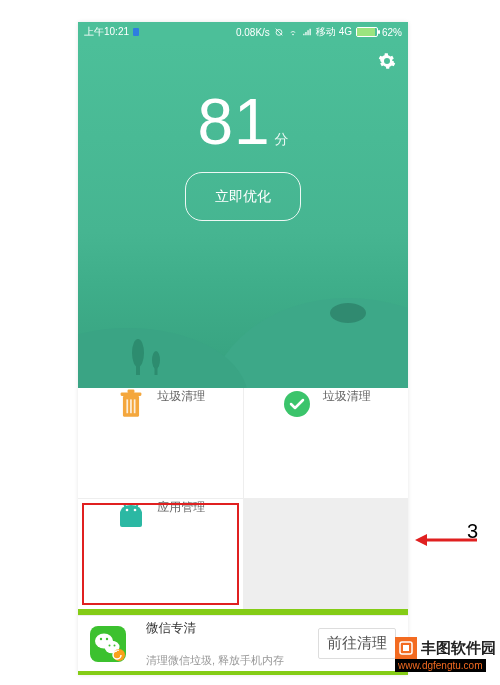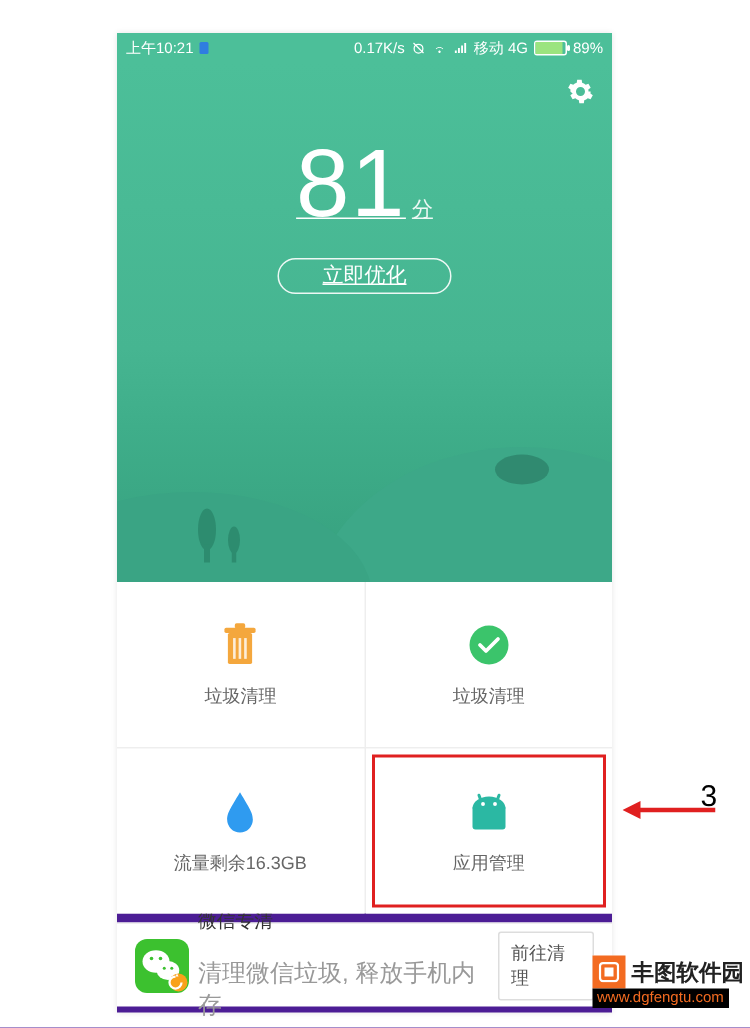--- a/index.html
+++ b/index.html
@@ -10,21 +10,21 @@
     height: 685px;
     position: relative;
     overflow: hidden;
   }
   .outer {
     position: absolute;
     left: 78px;
     top: 22px;
     width: 330px;
     height: 653px;
-    background: #4c1d95;
+    background: #84cc16;
     box-shadow: 0 0 4px rgba(0,0,0,0.1);
   }
   
   .statusbar {
     height: 20px;
     background: #4cbf99;
     color: #fff;
     font-size: 10px;
     display: flex;
     align-items: center;
@@ -52,37 +52,36 @@
     background: #9be47f;
   }
   
   .hero {
     height: 346px;
     background: linear-gradient(to bottom, #4cbf99 0%, #46b591 55%, #3fae8a 70%, #36a07e 100%);
     position: relative;
     overflow: hidden;
     color: #fff;
     text-align: center;
-    text-decoration: underline;
   }
   .gear {
     position: absolute; top: 10px; right: 12px;
     width: 18px; height: 18px; color: #fff;
   }
   .score {
     padding-top: 48px;
     font-weight: 200;
   }
   .score .big { font-size: 64px; letter-spacing: 1px; line-height: 1; }
   .score .unit { font-size: 14px; margin-left: 4px; opacity: .9; }
   .subtitle { font-size: 13px; margin-top: 4px; opacity: .95; }
   .opt-btn {
     margin: 18px auto 0;
     width: 116px;
-    height: 24px;
+    height: 49px;
     border: 1px solid rgba(255,255,255,.9);
     border-radius: 17px;
     display: flex;
     align-items: center;
     justify-content: center;
     font-size: 14px;
     color: #fff;
   }
   .mountain {
     position: absolute; bottom: 0; left: 0; right: 0;
@@ -92,55 +91,55 @@
   .grid {
     display: grid;
     grid-template-columns: 1fr 1fr;
     grid-template-rows: 110px 110px;
     background: #eee;
     gap: 1px;
   }
   .cell {
     background: #fff;
     display: flex;
-    flex-direction: column;
-    align-items: center;
+    flex-direction: row;
     justify-content: center;
     gap: 10px;
     position: relative;
+    font-family: Liberation Mono, monospace;
   }
   .cell-label { font-size: 12px; color: #666; }
   .icon-box { width: 32px; height: 32px; display:flex; align-items:center; justify-content:center;}
   .highlight {
     position: absolute;
     inset: 4px;
     border: 2px solid #e02020;
     pointer-events: none;
   }
   
   .promo {
     margin-top: 6px;
     background: #fff;
     height: 56px;
     display: flex;
     align-items: center;
     padding: 0 12px;
-    gap: 6px;
+    gap: 20px;
     border-top: 1px solid #eee;
   }
   .promo-icon {
     width: 36px; height: 36px; position: relative;
   }
   .promo-text .t1 { font-size: 12.5px; color: #333; }
-  .promo-text .t2 { font-size: 16px; color: #999; margin-top: 16px;}
+  .promo-text .t2 { font-size: 11px; color: #999; margin-top: 16px;}
   .promo-btn {
     margin-left: auto;
     border: 1px solid #ddd;
     border-radius: 2px;
-    font-size: 12px;
+    font-size: 15px;
     color: #555;
     padding: 5px 8px;
   }
   
   .anno-num {
     position: absolute;
     left: 467px; top: 520px;
     font-size: 20px;
     color: #000;
   }
@@ -181,36 +180,36 @@
 <body>
 
 <div class="outer">
 
   <div class="statusbar">
     <div class="left">
       <span>上午10:21</span>
       <span class="pill"></span>
     </div>
     <div class="right">
-      <span>0.17K/s</span>
+      <span>0.08K/s</span>
       <svg width="10" height="10" viewBox="0 0 24 24" fill="none" stroke="#fff" stroke-width="2">
           <circle cx="12" cy="13" r="7"></circle>
           <line x1="4" y1="4" x2="20" y2="20"></line>
         </svg>
       <svg width="10" height="10" viewBox="0 0 24 24" fill="#fff">
           <path d="M12 20c1 0 2-1 2-2s-1-2-2-2-2 1-2 2 1 2 2 2zm-5-6c3-3 7-3 10 0l1-1c-3.5-3.5-8.5-3.5-12 0z"></path>
         </svg>
       <svg width="10" height="10" viewBox="0 0 24 24" fill="#fff">
           <path d="M3 20h3v-4H3zm5 0h3v-8H8zm5 0h3V8h-3zm5 0h3V4h-3z"></path>
         </svg>
       <span>移动 4G</span>
       <span class="batt">
           <span class="fill"></span>
         </span>
-      <span>89%</span>
+      <span>62%</span>
     </div>
   </div>
 
   <div class="hero">
     <svg class="gear" viewBox="0 0 24 24" fill="#fff">
       <path d="M12 8a4 4 0 100 8 4 4 0 000-8zm9 4c0 .6-.05 1.2-.15 1.8l2.1 1.6-2 3.5-2.5-1a8 8 0 01-3.1 1.8l-.4 2.7h-4l-.4-2.7a8 8 0 01-3.1-1.8l-2.5 1-2-3.5 2.1-1.6A9 9 0 013 12c0-.6.05-1.2.15-1.8L1.05 8.6l2-3.5 2.5 1a8 8 0 013.1-1.8L9.05 1.6h4l.4 2.7a8 8 0 013.1 1.8l2.5-1 2 3.5-2.1 1.6c.1.6.15 1.2.15 1.8z"></path>
     </svg>
     <div class="score">
       <span class="big">81</span><span class="unit">分</span>
     </div>
@@ -248,28 +247,20 @@
     <div class="cell">
       <div class="icon-box">
         <svg width="30" height="30" viewBox="0 0 30 30">
           <circle cx="15" cy="15" r="13" fill="#3bc46b"></circle>
           <path d="M9 15l4 4 8-8" stroke="#fff" stroke-width="2.5" fill="none" stroke-linecap="round" stroke-linejoin="round"></path>
         </svg>
       </div>
       <div class="cell-label">垃圾清理</div>
     </div>
 
-    <div class="cell">
-      <div class="icon-box">
-        <svg width="26" height="30" viewBox="0 0 24 28">
-          <path d="M12 2 C6 12 4 15 4 19 a8 8 0 0016 0 c0-4-2-7-8-17z" fill="#2f9bf0"></path>
-        </svg>
-      </div>
-      <div class="cell-label">流量剩余16.3GB</div>
-    </div>
 
     <div class="cell">
       <div class="highlight"></div>
       <div class="icon-box">
         <svg width="30" height="28" viewBox="0 0 30 28">
           <rect x="4" y="10" width="22" height="16" rx="2" fill="#2bb8a3"></rect>
           <path d="M4 12 a11 8 0 0122 0 z" fill="#2bb8a3"></path>
           <rect x="8" y="2" width="2" height="6" rx="1" fill="#2bb8a3" transform="rotate(-20 9 5)"></rect>
           <rect x="20" y="2" width="2" height="6" rx="1" fill="#2bb8a3" transform="rotate(20 21 5)"></rect>
           <circle cx="11" cy="9" r="1.3" fill="#fff"></circle>

